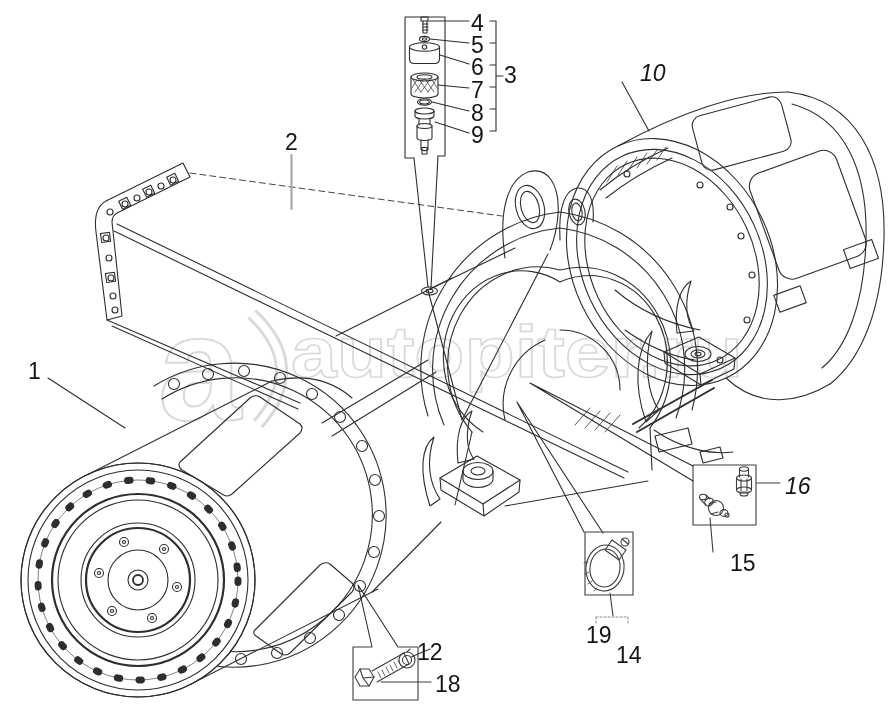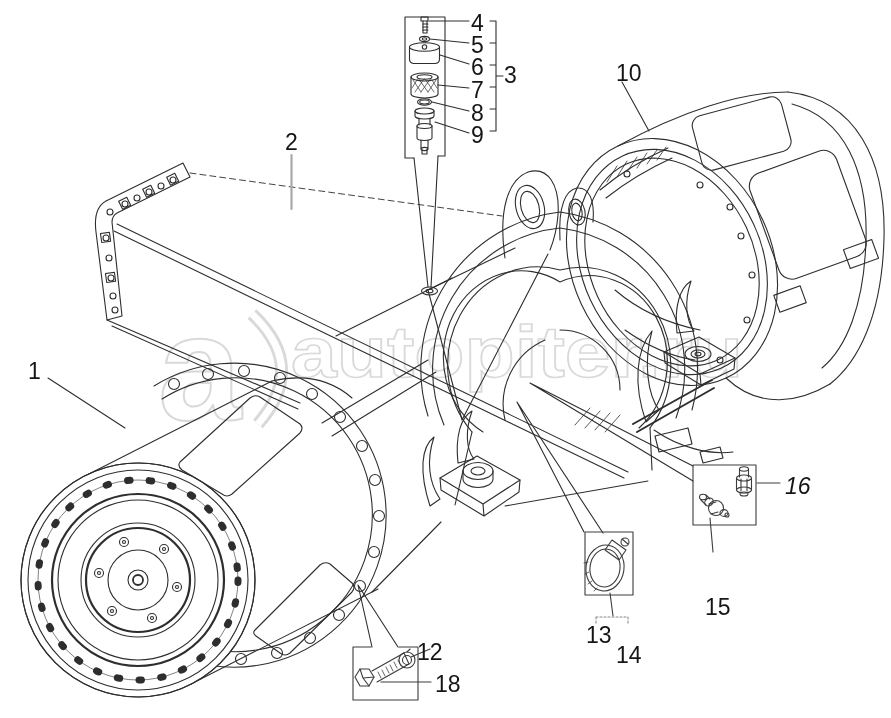--- a/index.html
+++ b/index.html
@@ -298,20 +298,20 @@
 
   <div class="lbl" style="left:28px;top:360px;">1</div>
   <div class="lbl" style="left:285px;top:131px;">2</div>
   <div class="lbl" style="left:504px;top:64px;">3</div>
   <div class="lbl" style="left:471px;top:12px;">4</div>
   <div class="lbl" style="left:471px;top:34px;">5</div>
   <div class="lbl" style="left:471px;top:56px;">6</div>
   <div class="lbl" style="left:471px;top:79px;">7</div>
   <div class="lbl" style="left:471px;top:102px;">8</div>
   <div class="lbl" style="left:471px;top:124px;">9</div>
-  <div class="lbl" style="left:616px;top:62px;">10</div>
+  <div class="lbl" style="left:640px;top:62px;font-style:italic;">10</div>
   <div class="lbl" style="left:435px;top:673px;">18</div>
   <div class="lbl" style="left:417px;top:641px;">12</div>
-  <div class="lbl" style="left:586px;top:624px;">13</div>
+  <div class="lbl" style="left:586px;top:624px;">19</div>
   <div class="lbl" style="left:616px;top:644px;">14</div>
-  <div class="lbl" style="left:705px;top:552px;margin-top:44px;">15</div>
+  <div class="lbl" style="left:730px;top:552px;">15</div>
   <div class="lbl" style="left:785px;top:475px;font-style:italic;">16</div>
 </div>
 
 </body></html>

